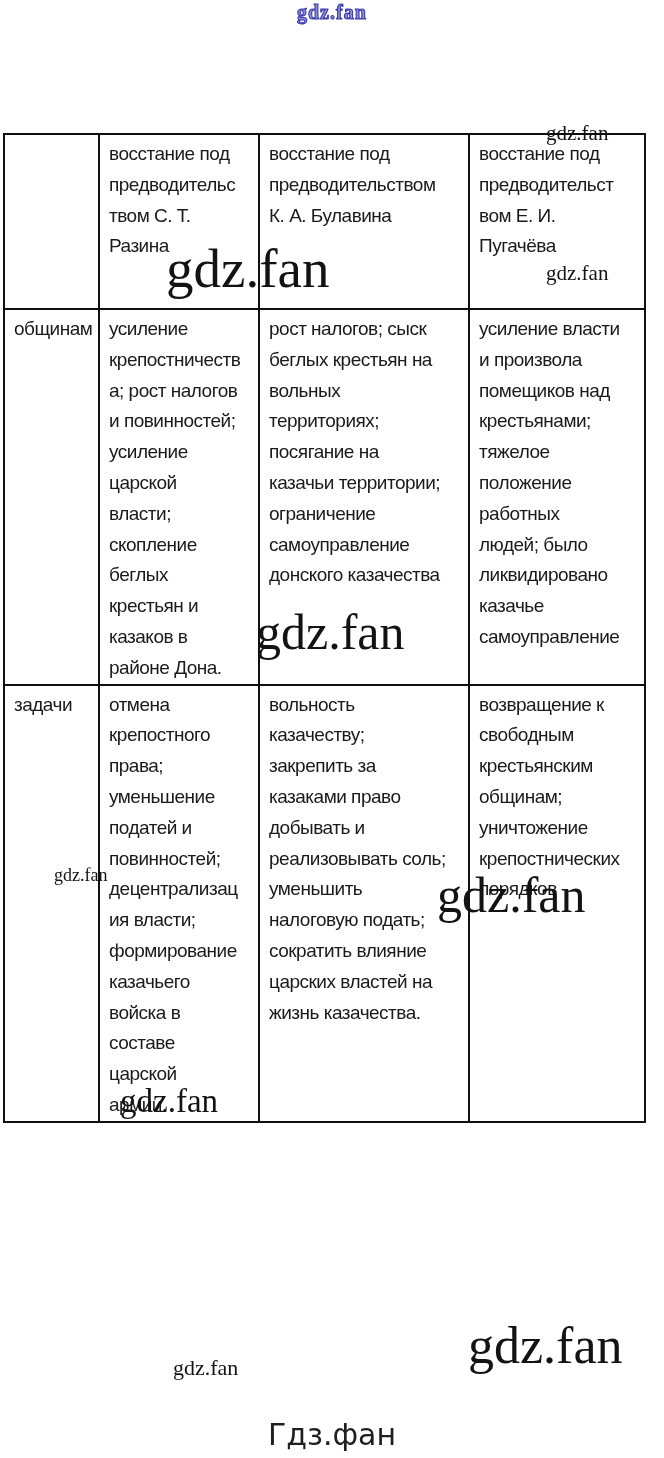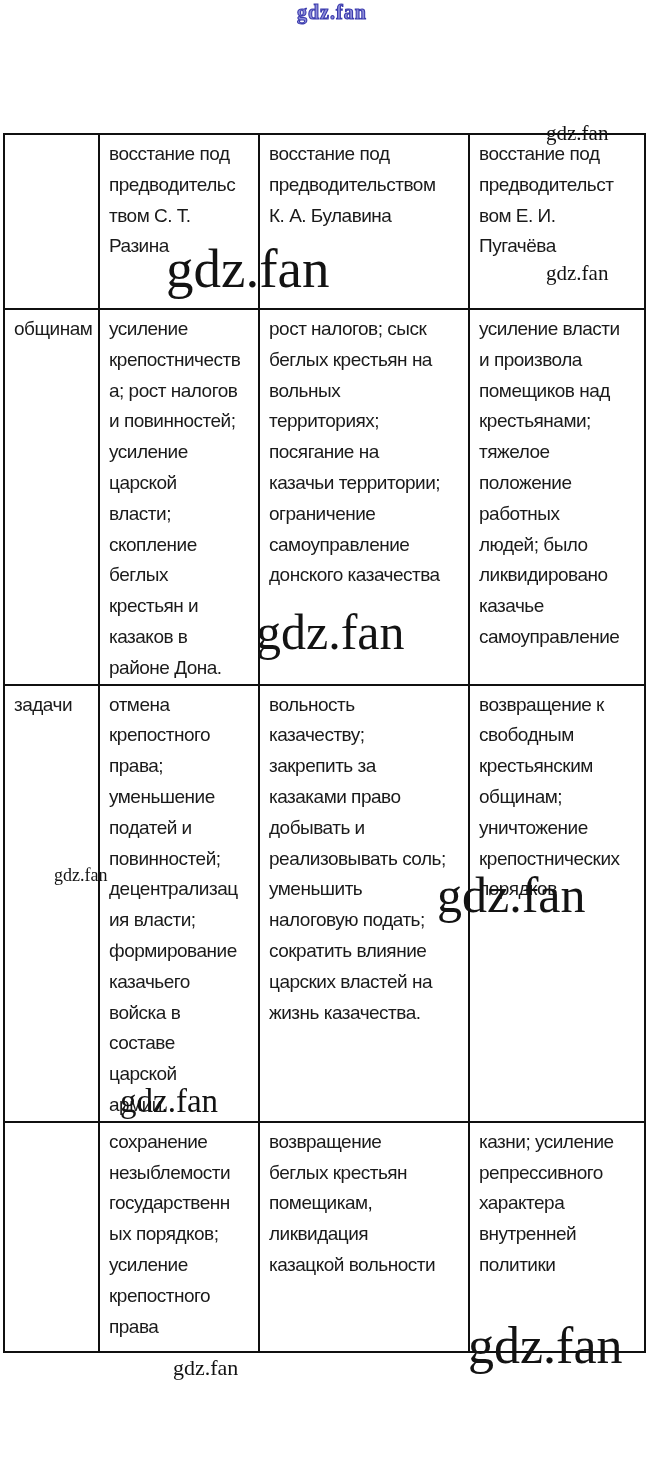--- a/index.html
+++ b/index.html
@@ -143,47 +143,28 @@
 царских властей на
 жизнь казачества.</td>
         <td>возвращение к
 свободным
 крестьянским
 общинам;
 уничтожение
 крепостнических
 порядков</td>
       </tr>
-      <tr class="r4">
-        <td class="rowlabel"></td>
-        <td>сохранение
-незыблемости
-государственн
-ых порядков;
-усиление
-крепостного
-права</td>
-        <td>возвращение
-беглых крестьян
-помещикам,
-ликвидация
-казацкой вольности</td>
-        <td>казни; усиление
-репрессивного
-характера
-внутренней
-политики</td>
-      </tr>
     </tbody>
   </table>
 
   <div class="wm wm-a">gdz.fan</div>
   <div class="wm wm-b">gdz.fan</div>
   <div class="wm wm-c">gdz.fan</div>
   <div class="wm wm-d">gdz.fan</div>
   <div class="wm wm-e">gdz.fan</div>
   <div class="wm wm-f">gdz.fan</div>
   <div class="wm wm-g">gdz.fan</div>
   <div class="wm wm-h">gdz.fan</div>
   <div class="wm wm-i">gdz.fan</div>
 
+  <div class="footer">Гдз.фан</div>
 
 </div>
 
 </body></html>

